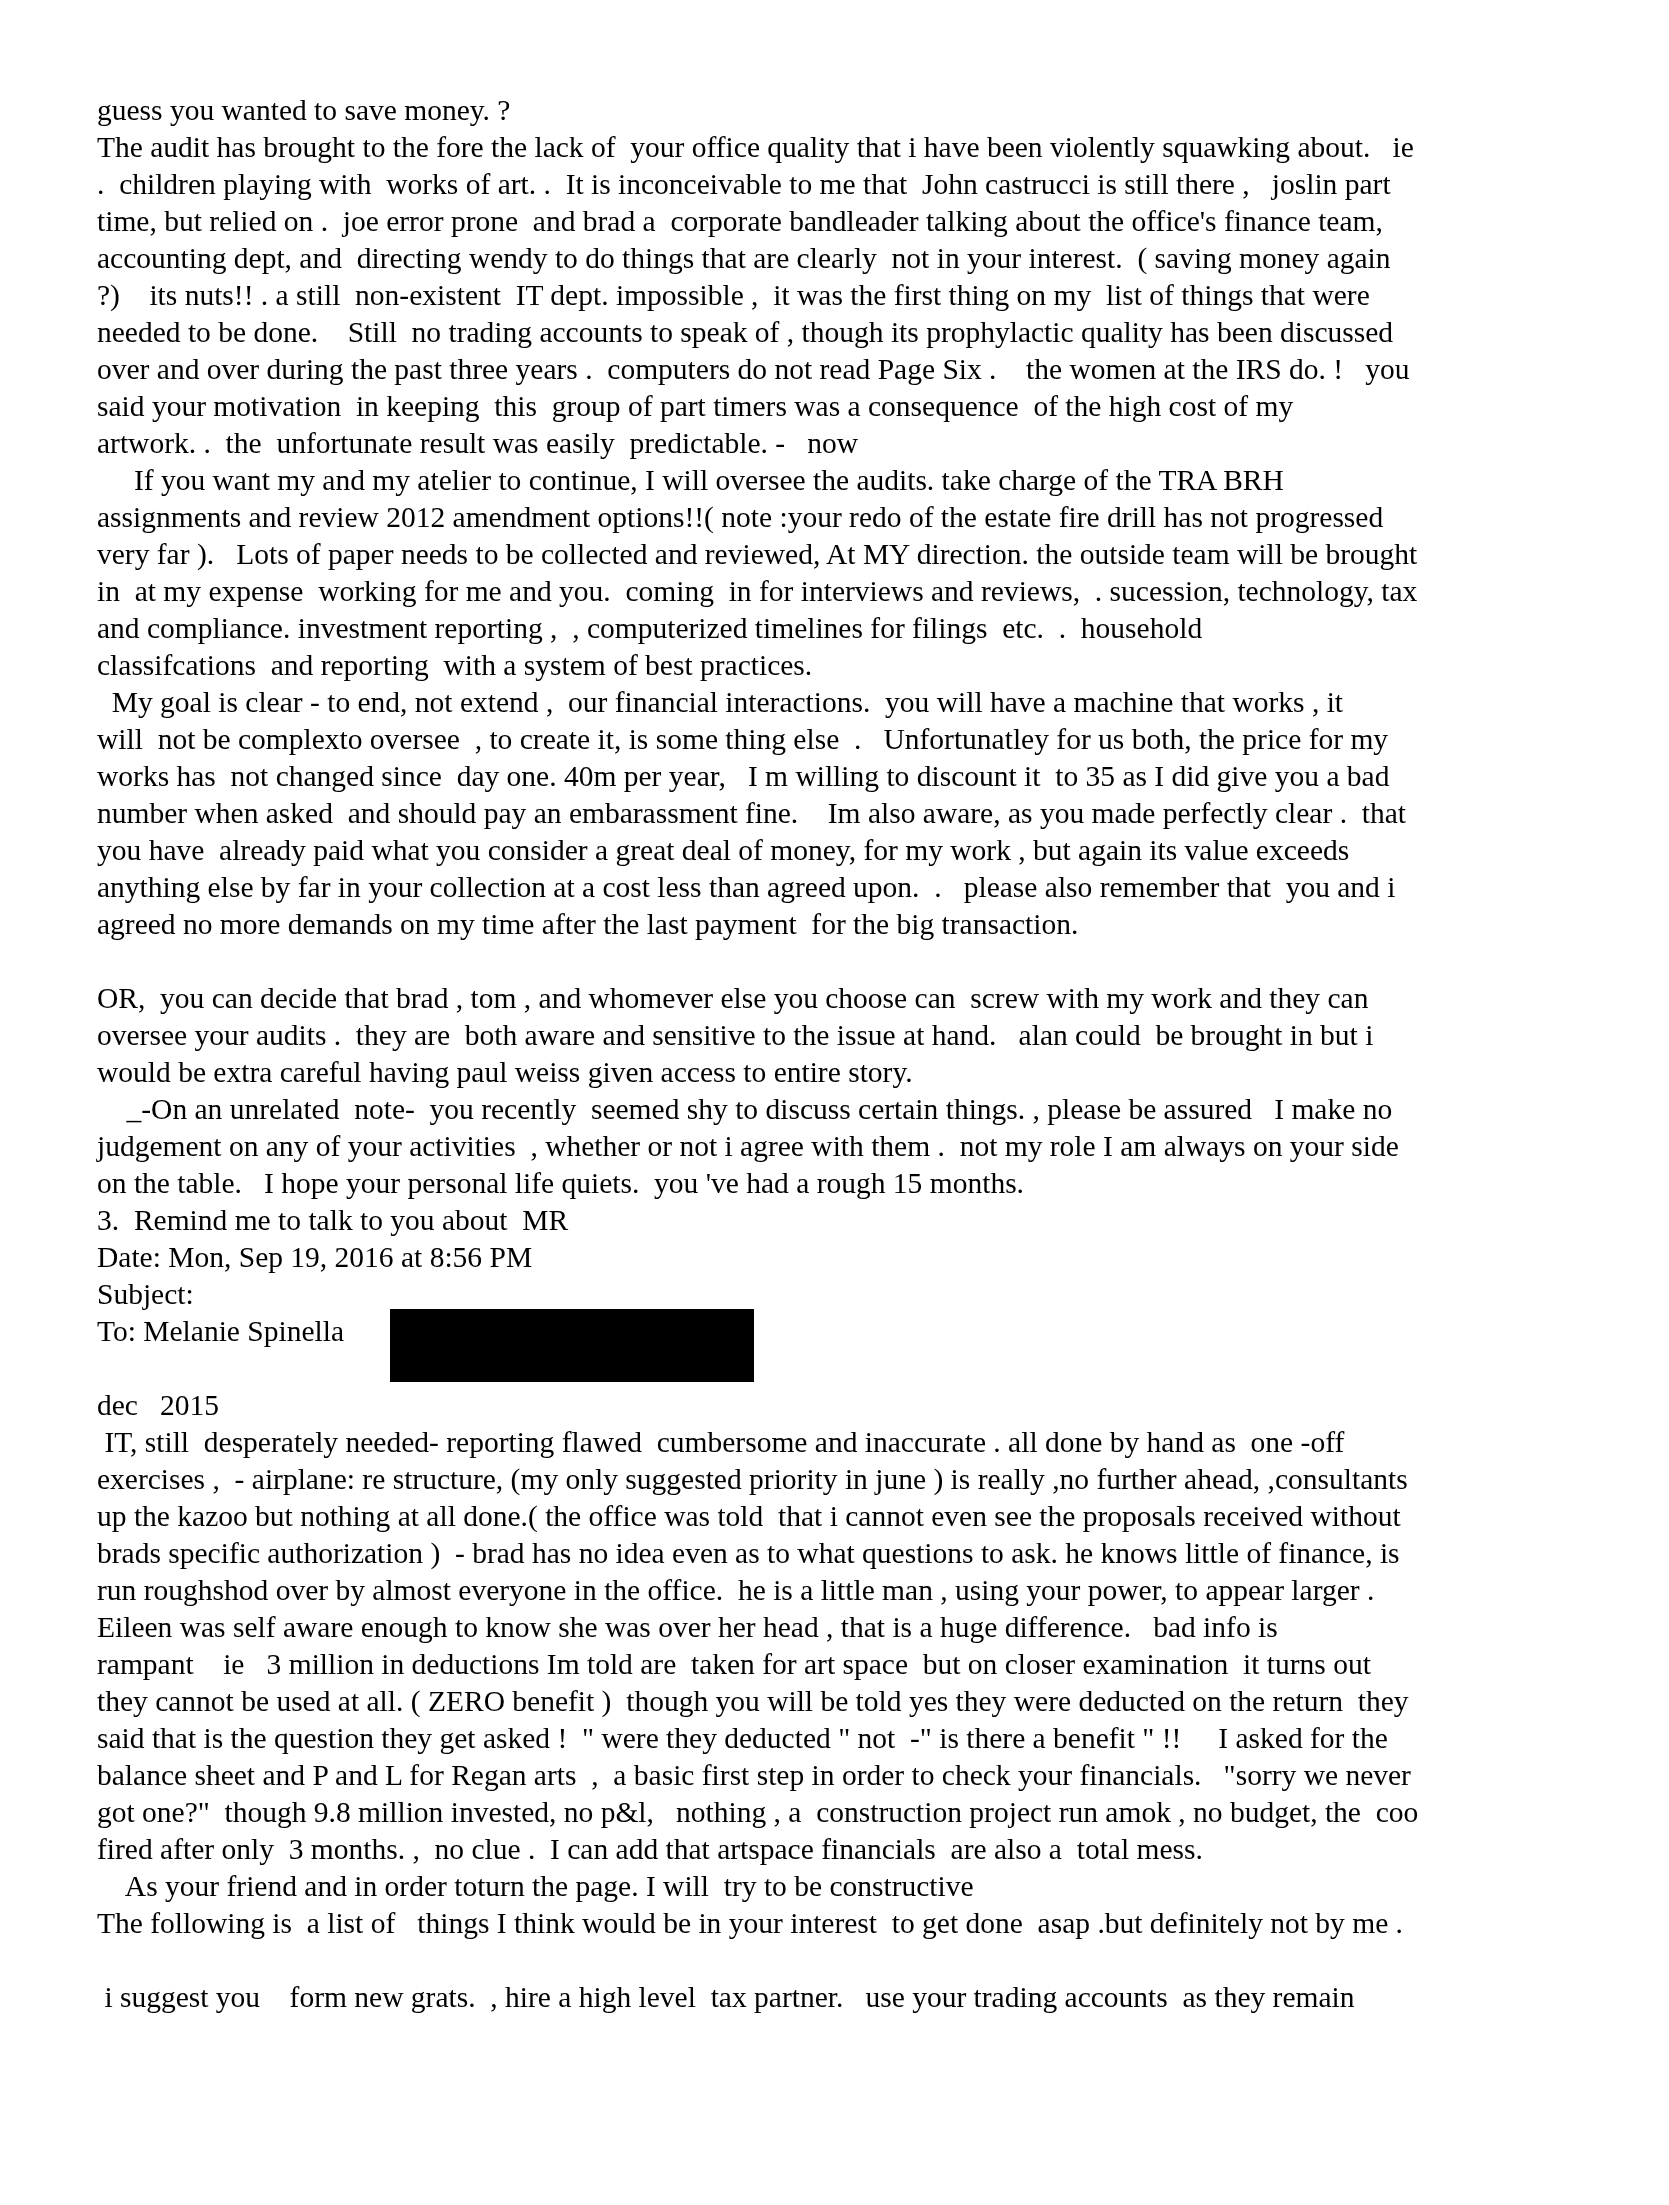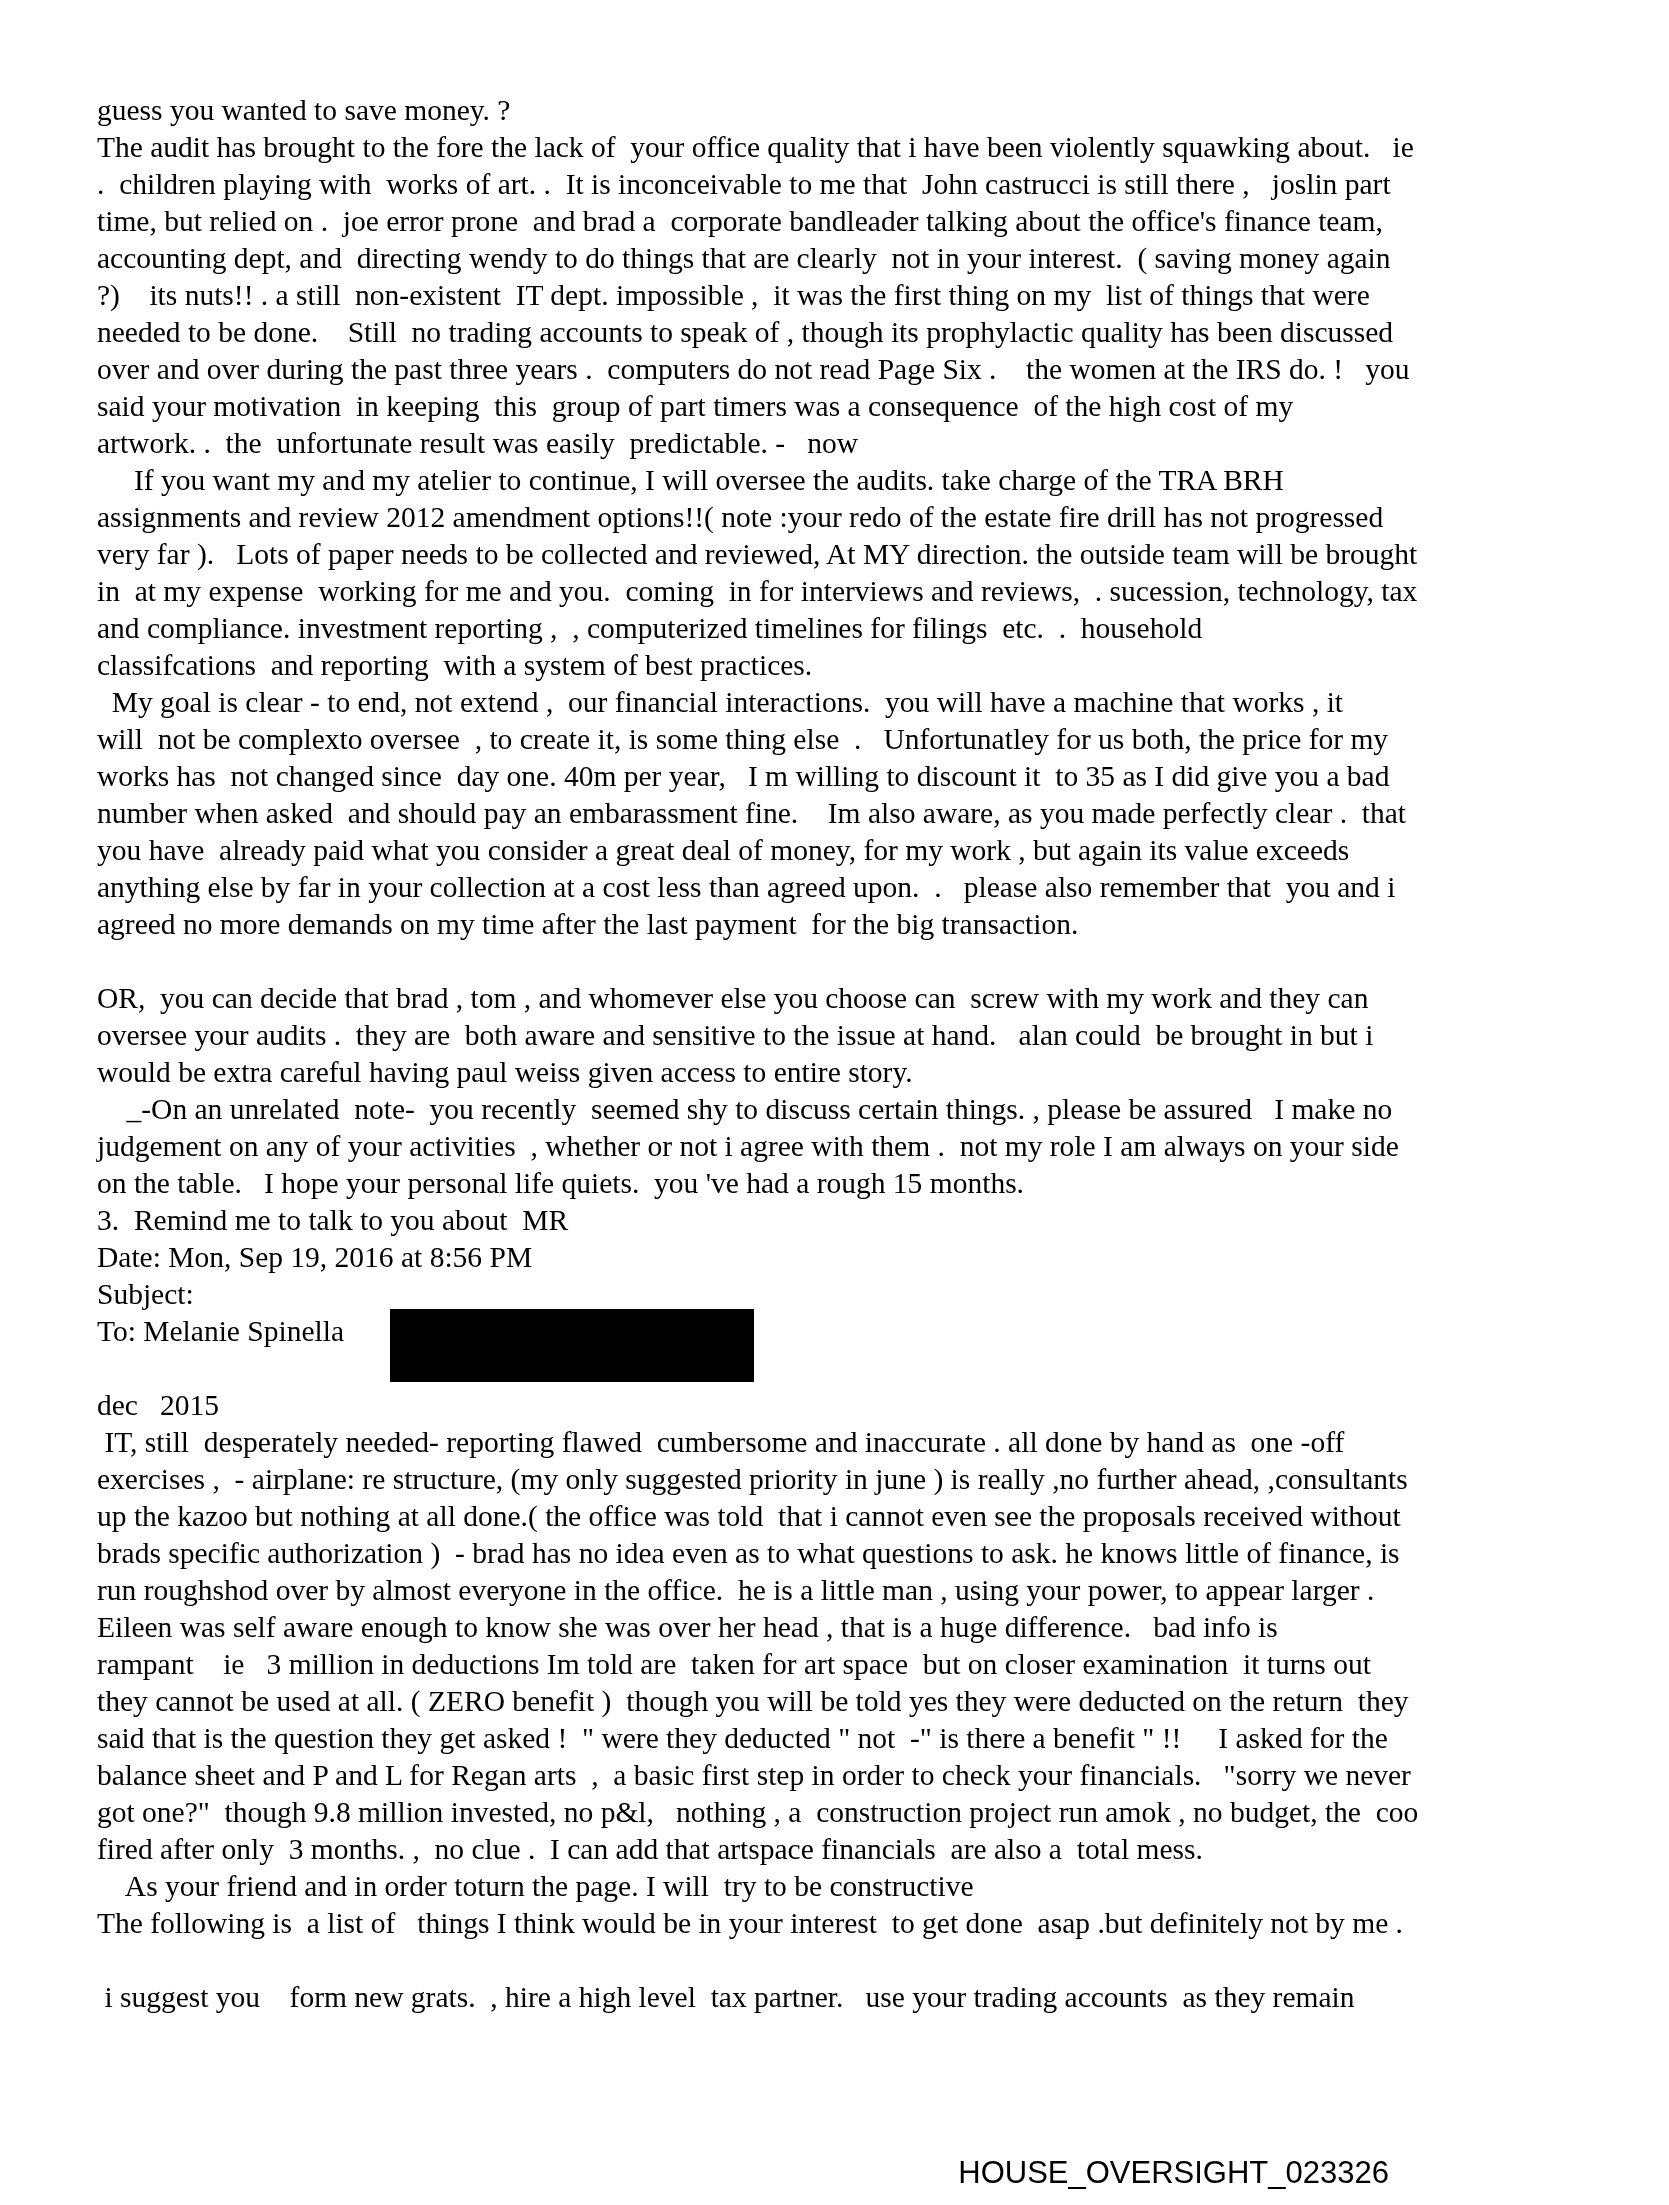--- a/index.html
+++ b/index.html
@@ -53,15 +53,14 @@
     font-size: 31px;
     color: #000000;
     white-space: nowrap;
   }
 </style>
 </head>
 <body>
 
 <div class="page">
   <div class="doc-body"><div class="line"><span>guess you wanted to save money. ?</span></div><div class="line"><span>The audit has brought to the fore the lack of  your office quality that i have been violently squawking about.   ie</span></div><div class="line"><span>.  children playing with  works of art. .  It is inconceivable to me that  John castrucci is still there ,   joslin part</span></div><div class="line"><span>time, but relied on .  joe error prone  and brad a  corporate bandleader talking about the office's finance team,</span></div><div class="line"><span>accounting dept, and  directing wendy to do things that are clearly  not in your interest.  ( saving money again</span></div><div class="line"><span>?)    its nuts!! . a still  non-existent  IT dept. impossible ,  it was the first thing on my  list of things that were</span></div><div class="line"><span>needed to be done.    Still  no trading accounts to speak of , though its prophylactic quality has been discussed</span></div><div class="line"><span>over and over during the past three years .  computers do not read Page Six .    the women at the IRS do. !   you</span></div><div class="line"><span>said your motivation  in keeping  this  group of part timers was a consequence  of the high cost of my</span></div><div class="line"><span>artwork. .  the  unfortunate result was easily  predictable. -   now</span></div><div class="line"><span>     If you want my and my atelier to continue, I will oversee the audits. take charge of the TRA BRH</span></div><div class="line"><span>assignments and review 2012 amendment options!!( note :your redo of the estate fire drill has not progressed</span></div><div class="line"><span>very far ).   Lots of paper needs to be collected and reviewed, At MY direction. the outside team will be brought</span></div><div class="line"><span>in  at my expense  working for me and you.  coming  in for interviews and reviews,  . sucession, technology, tax</span></div><div class="line"><span>and compliance. investment reporting ,  , computerized timelines for filings  etc.  .  household</span></div><div class="line"><span>classifcations  and reporting  with a system of best practices.</span></div><div class="line"><span>  My goal is clear - to end, not extend ,  our financial interactions.  you will have a machine that works , it</span></div><div class="line"><span>will  not be complexto oversee  , to create it, is some thing else  .   Unfortunatley for us both, the price for my</span></div><div class="line"><span>works has  not changed since  day one. 40m per year,   I m willing to discount it  to 35 as I did give you a bad</span></div><div class="line"><span>number when asked  and should pay an embarassment fine.    Im also aware, as you made perfectly clear .  that</span></div><div class="line"><span>you have  already paid what you consider a great deal of money, for my work , but again its value exceeds</span></div><div class="line"><span>anything else by far in your collection at a cost less than agreed upon.  .   please also remember that  you and i</span></div><div class="line"><span>agreed no more demands on my time after the last payment  for the big transaction.</span></div><div class="line"><span>&nbsp;</span></div><div class="line"><span>OR,  you can decide that brad , tom , and whomever else you choose can  screw with my work and they can</span></div><div class="line"><span>oversee your audits .  they are  both aware and sensitive to the issue at hand.   alan could  be brought in but i</span></div><div class="line"><span>would be extra careful having paul weiss given access to entire story.</span></div><div class="line"><span>    _-On an unrelated  note-  you recently  seemed shy to discuss certain things. , please be assured   I make no</span></div><div class="line"><span>judgement on any of your activities  , whether or not i agree with them .  not my role I am always on your side</span></div><div class="line"><span>on the table.   I hope your personal life quiets.  you 've had a rough 15 months.</span></div><div class="line"><span>3.  Remind me to talk to you about  MR</span></div><div class="line"><span>Date: Mon, Sep 19, 2016 at 8:56 PM</span></div><div class="line"><span>Subject:</span></div><div class="line"><span>To: Melanie Spinella</span><span class="redaction" style="background: rgb(0, 0, 0);"></span></div><div class="line"><span>&nbsp;</span></div><div class="line"><span>dec   2015</span></div><div class="line"><span> IT, still  desperately needed- reporting flawed  cumbersome and inaccurate . all done by hand as  one -off</span></div><div class="line"><span>exercises ,  - airplane: re structure, (my only suggested priority in june ) is really ,no further ahead, ,consultants</span></div><div class="line"><span>up the kazoo but nothing at all done.( the office was told  that i cannot even see the proposals received without</span></div><div class="line"><span>brads specific authorization )  - brad has no idea even as to what questions to ask. he knows little of finance, is</span></div><div class="line"><span>run roughshod over by almost everyone in the office.  he is a little man , using your power, to appear larger .</span></div><div class="line"><span>Eileen was self aware enough to know she was over her head , that is a huge difference.   bad info is</span></div><div class="line"><span>rampant    ie   3 million in deductions Im told are  taken for art space  but on closer examination  it turns out</span></div><div class="line"><span>they cannot be used at all. ( ZERO benefit )  though you will be told yes they were deducted on the return  they</span></div><div class="line"><span>said that is the question they get asked !  " were they deducted " not  -" is there a benefit " !!     I asked for the</span></div><div class="line"><span>balance sheet and P and L for Regan arts  ,  a basic first step in order to check your financials.   "sorry we never</span></div><div class="line"><span>got one?"  though 9.8 million invested, no p&amp;l,   nothing , a  construction project run amok , no budget, the  coo</span></div><div class="line"><span>fired after only  3 months. ,  no clue .  I can add that artspace financials  are also a  total mess.</span></div><div class="line"><span>    As your friend and in order toturn the page. I will  try to be constructive</span></div><div class="line"><span>The following is  a list of   things I think would be in your interest  to get done  asap .but definitely not by me .</span></div><div class="line"><span>&nbsp;</span></div><div class="line"><span> i suggest you    form new grats.  , hire a high level  tax partner.   use your trading accounts  as they remain</span></div></div>
-  <div class="footer">HOUSE_OVERSIGHT_023326</div>
 </div>
 
 
 </body></html>

